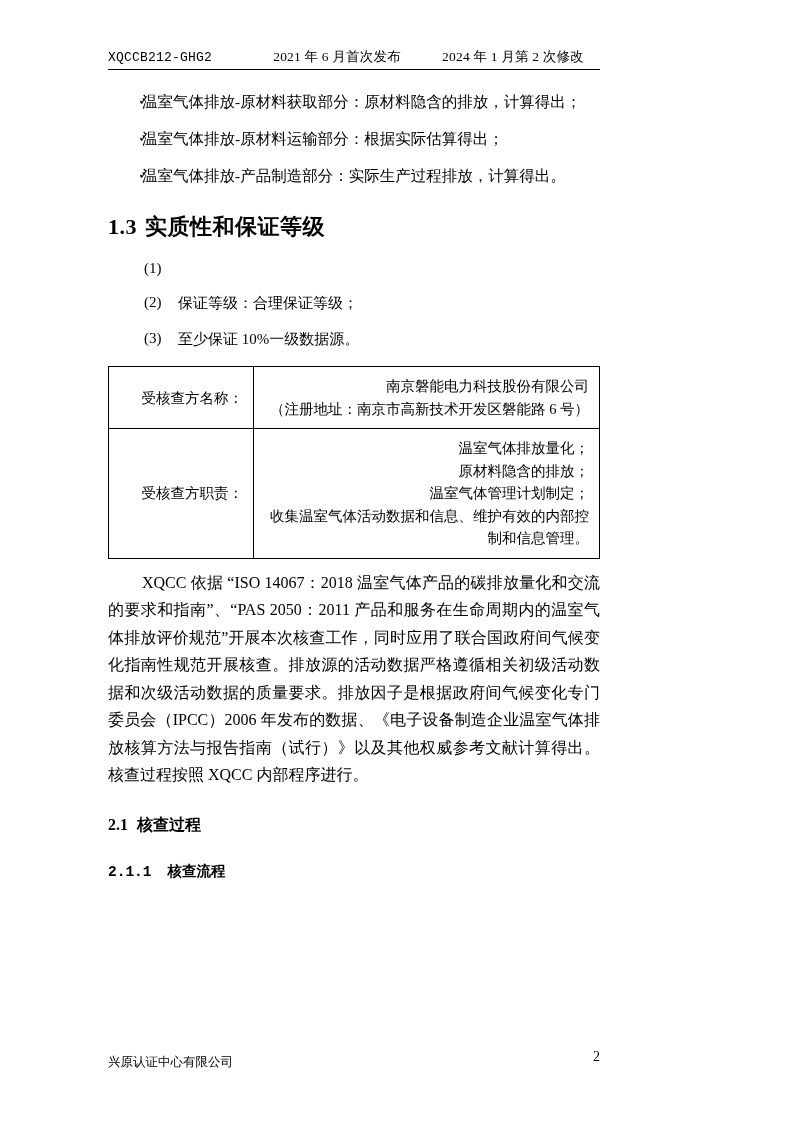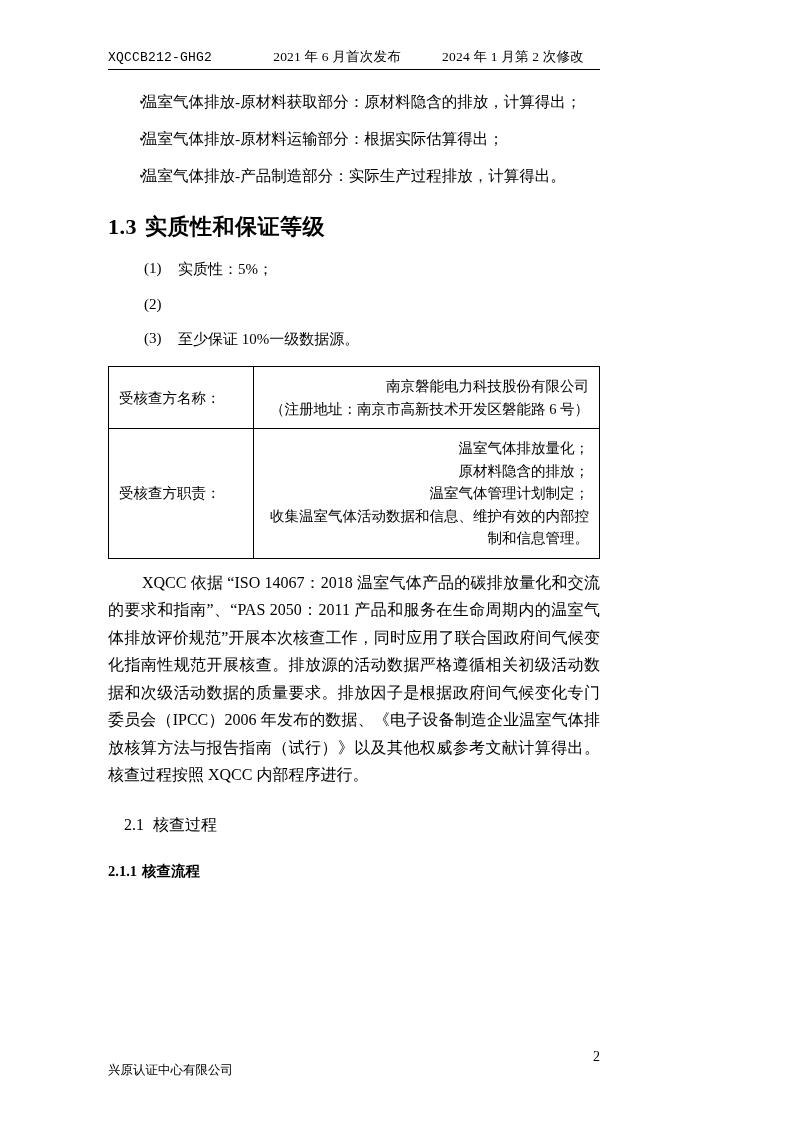--- a/index.html
+++ b/index.html
@@ -77,31 +77,31 @@
 
   h2.sec-big {
     font-size: 17.5px;
     font-weight: bold;
     margin: 26px 0 14px 0;
   }
   h2.sec-big .num { margin-right: 10px; }
 
   h3.sub {
     font-size: 16px;
-    font-weight: normal;
-    margin: 26px 0 18px 16px;
+    font-weight: bold;
+    margin: 26px 0 18px 0;
   }
   h3.sub .num { margin-right: 9px; }
 
   h4.subsub {
     font-size: 14.5px;
     font-weight: bold;
     margin: 26px 0 10px 0;
   }
-  h4.subsub .num { margin-right: 5px; }
+  h4.subsub .num { margin-right: 16px; font-family: Liberation Mono, monospace; }
 
   
   .numlist {
     margin: 0 0 6px 0;
   }
   .num-row {
     display: flex;
     align-items: flex-start;
     margin-bottom: 17px;
     font-size: 15px;
@@ -122,21 +122,21 @@
   }
   table.client td {
     border: 1px solid #000;
     padding: 8px 10px 8px 10px;
     font-size: 14.5px;
     line-height: 1.55;
     vertical-align: middle;
   }
   table.client td.label {
     width: 124px;
-    text-align: left;
+    text-align: right;
     vertical-align: middle;
   }
   table.client td.value {
     text-align: right;
   }
   .val-line { display: block; }
 
   
   p.body {
     font-size: 16px;
@@ -157,21 +157,21 @@
   }
   .footer .pgnum {
     position: absolute;
     right: 0;
     bottom: 18px;
     font-size: 14px;
   }
   .footer .org {
     position: absolute;
     left: 0;
-    bottom: 4px;
+    bottom: 12px;
     font-size: 12.5px;
   }
 </style>
 </head>
 <body>
 
 <div class="page">
 
   <div class="header">
     <span class="h-code">XQCCB212-GHG2</span>
@@ -196,24 +196,24 @@
     </div>
   </div>
 
   <h2 class="sec">
     <span class="num">1.3</span><span>实质性和保证等级</span>
   </h2>
 
   <div class="numlist">
     <div class="num-row">
       <span class="num-mark">(1)</span>
-      <span class="num-text">实质性：5%；</span>
     </div>
     <div class="num-row">
       <span class="num-mark">(2)</span>
+      <span class="num-text">保证等级：合理保证等级；</span>
     </div>
     <div class="num-row">
       <span class="num-mark">(3)</span>
       <span class="num-text">至少保证 10%一级数据源。</span>
     </div>
   </div>
 
 
   <table class="client">
     <tbody>

